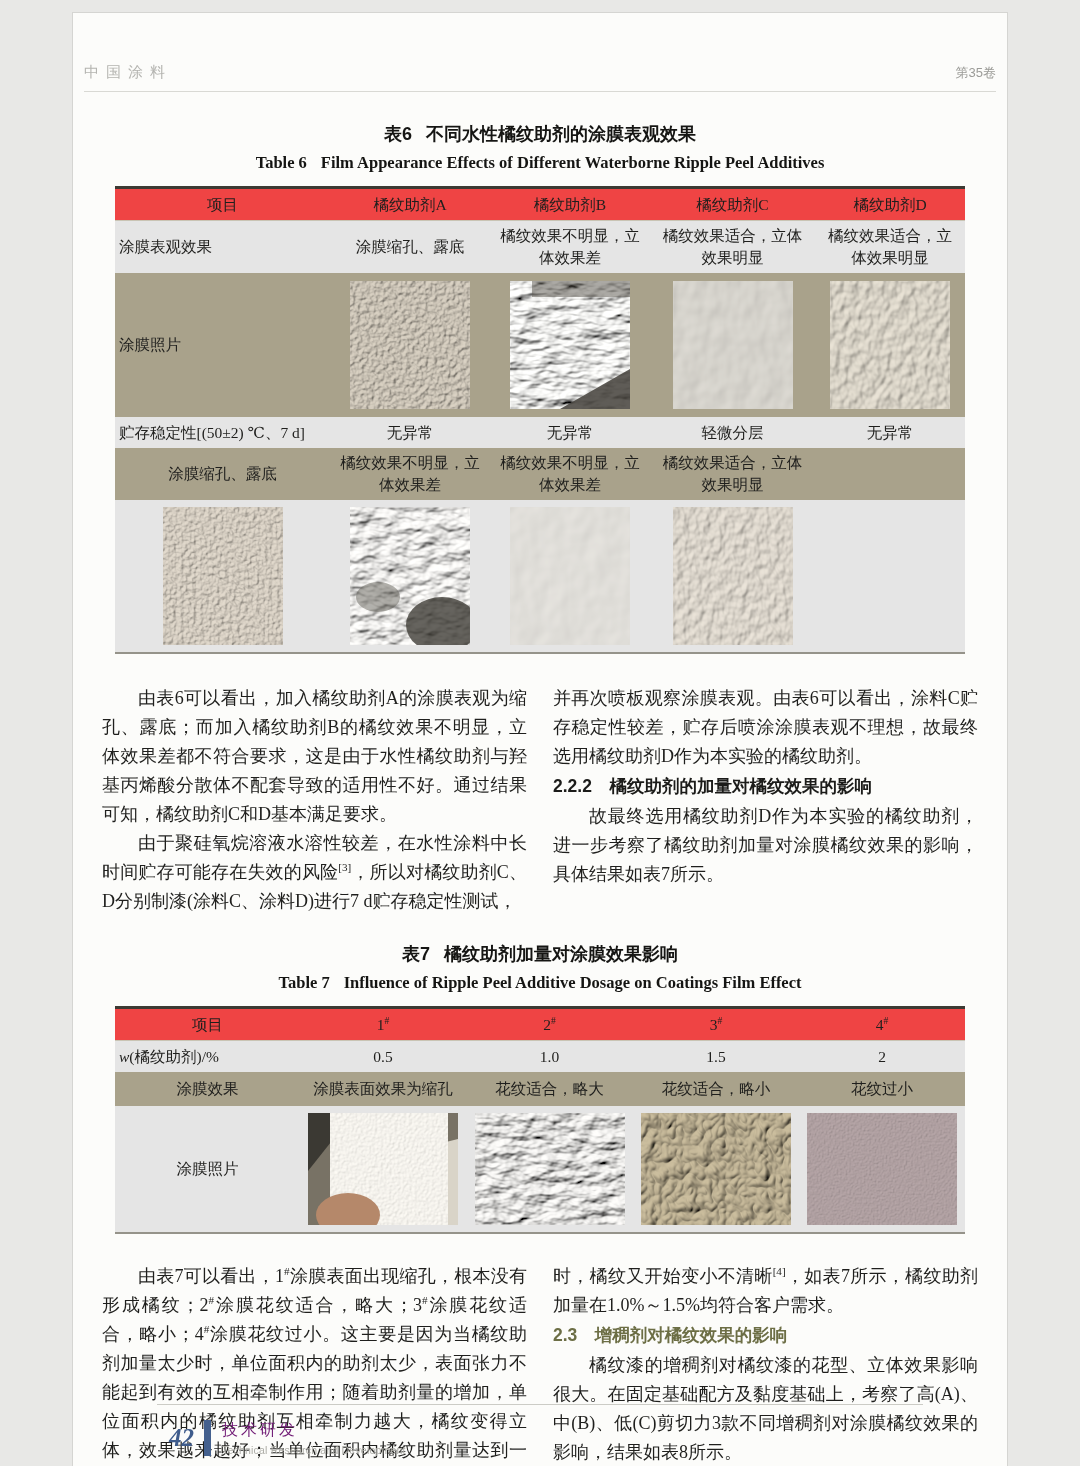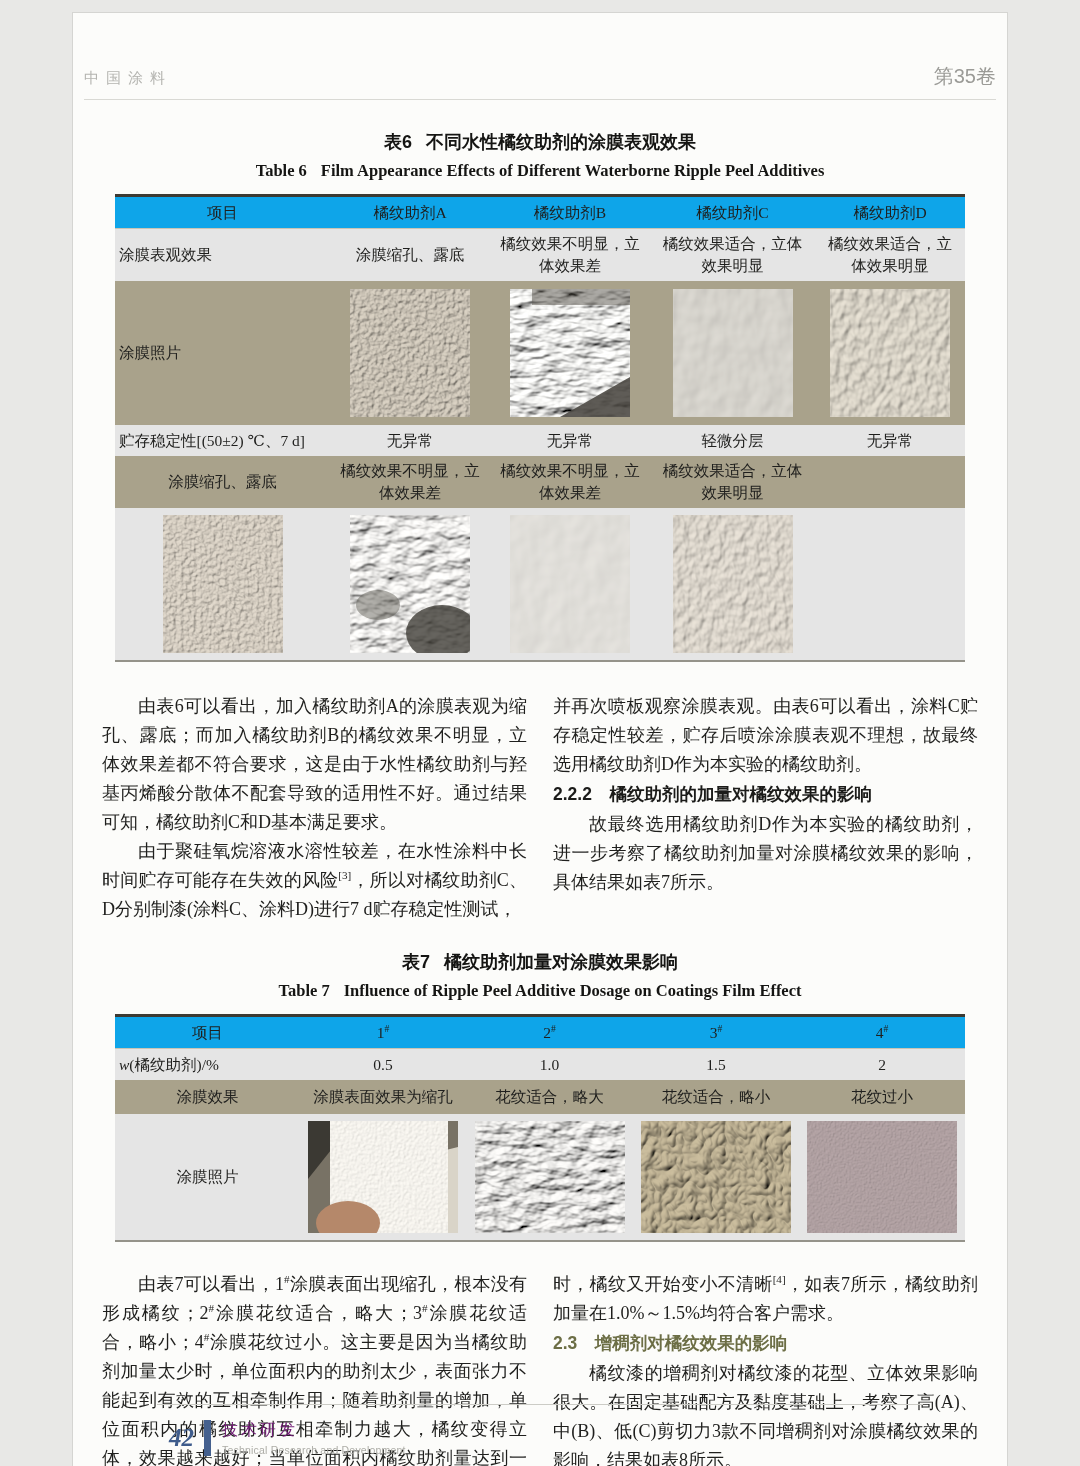--- a/index.html
+++ b/index.html
@@ -9,36 +9,36 @@
     font-family:"Liberation Serif","DejaVu Serif",serif;color:#1f1f1d;
     overflow:hidden;
   }
   
   .phead{
     width:912px;margin:50px auto 0;display:flex;justify-content:space-between;
     align-items:baseline;border-bottom:1px solid #d9d9d4;padding-bottom:9px;
     font-family:"Liberation Sans","DejaVu Sans",sans-serif;
   }
   .journal{color:#b4b4b0;font-size:15px;letter-spacing:7px;}
-  .volume{color:#9b9b97;font-size:20px;}
+  .volume{color:#9b9b97;font-size:13px;}
   
   .cap{text-align:center;}
   .cap-zh{font-family:"Liberation Sans","DejaVu Sans",sans-serif;font-weight:bold;font-size:18px;color:#151513;}
   .cap-en{font-family:"Liberation Serif","DejaVu Serif",serif;font-weight:bold;font-size:16.5px;margin-top:7px;color:#151513;}
   .capgap{margin-left:14px;}
   .tb6cap{margin-top:30px;}
   .tb7cap{margin-top:26px;}
   
   .tbl{width:850px;margin:13px auto 0;border-top:3px solid #3c3a33;border-bottom:2px solid #95938a;font-size:15.5px;}
   .trow{display:grid;align-items:center;}
   .t6c{grid-template-columns:215px 160px 160px 165px 150px;}
   .t7c{grid-template-columns:185px 166px 167px 166px 166px;}
   .cell{padding:4px 7px;text-align:center;line-height:1.42;box-sizing:border-box;}
   .cell.lft{text-align:left;}
-  .thead{background:#0ea5e9;min-height:31px;border-bottom:1px solid #c9c4b4;}
+  .thead{background:#ef4444;min-height:31px;border-bottom:1px solid #c9c4b4;}
   .rband{background:#a9a28b;}
   .rwhite{background:#e5e5e5;}
   .rtall{min-height:52px;}
   .rthin{min-height:31px;}
   .rphoto{min-height:144px;}
   .rphoto2{min-height:152px;}
   .nw{white-space:nowrap;padding-left:4px;}
   .pcell{display:flex;justify-content:center;align-items:center;padding:7px 4px;}
   .photo{display:block;}
   .photo svg{display:block;}

